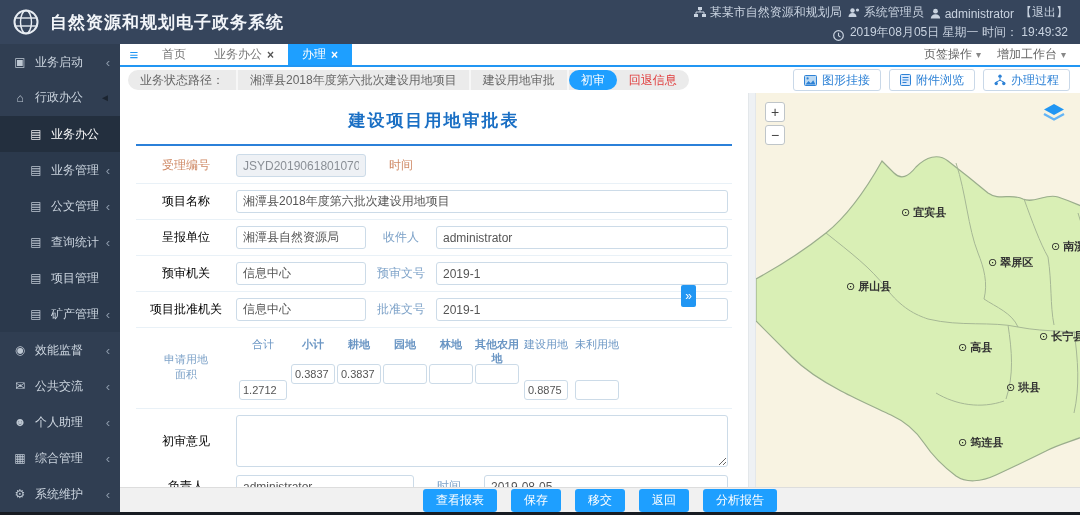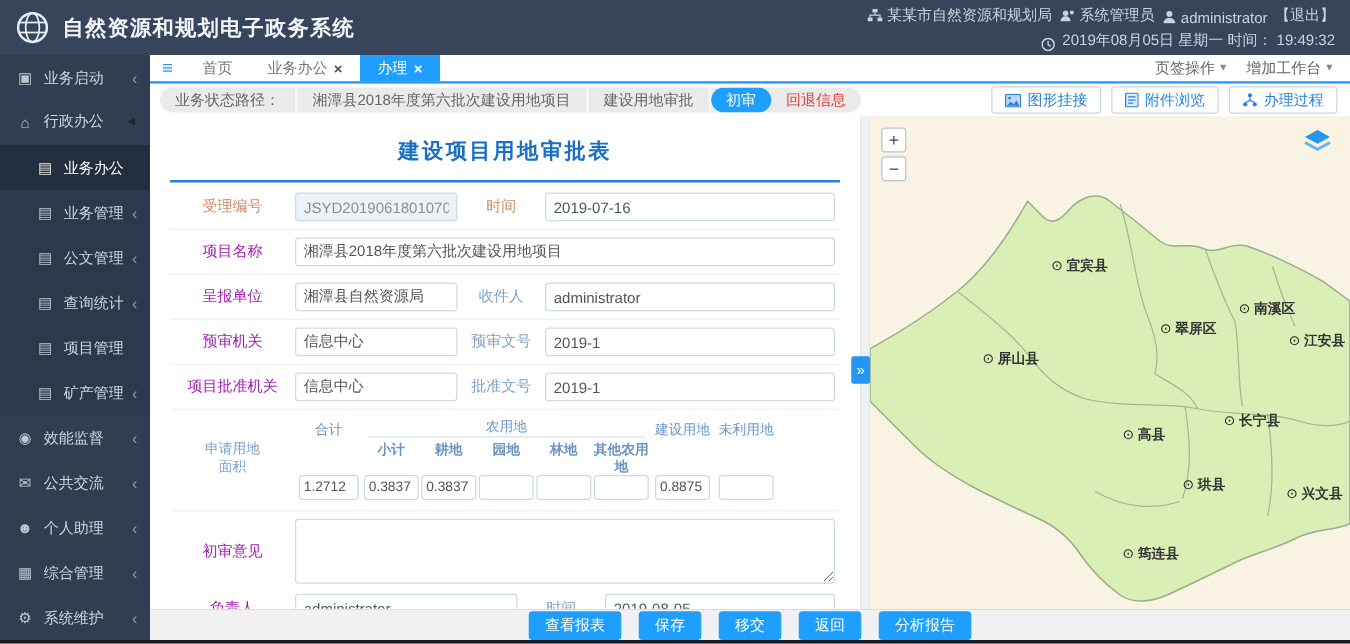--- a/index.html
+++ b/index.html
@@ -47,29 +47,29 @@
   .crumbs{display:flex;align-items:center;background:#ebebeb;border-radius:12px;height:20px;overflow:hidden;font-size:12px;color:#666;}
   .crumb{padding:0 12px;display:flex;align-items:center;height:100%;border-right:2px solid #f7f7f7;white-space:nowrap;}
   .crumb:last-child{border-right:none;}
   .crumb.pill-active{background:#1E9FFF;color:#fff;border-radius:10px;border-right:none;}
   .crumb.red{color:#e03c3c;}
   .tool-btns{margin-left:auto;display:flex;gap:8px;}
   .tool-btn{display:flex;align-items:center;gap:5px;border:1px solid #c9d8e8;border-radius:3px;background:#fff;color:#2e82d6;font-size:12px;padding:2px 10px;height:22px;cursor:pointer;text-align:right;}
 
   
   .content{flex:1;display:flex;min-height:0;position:relative;}
-  .form-panel{width:568px;background:#fff;overflow:hidden;flex:none;}
+  .form-panel{width:628px;background:#fff;overflow:hidden;flex:none;}
   .divider{width:8px;background:#eef1f4;border-left:1px solid #e3e7ea;border-right:1px solid #e3e7ea;flex:none;cursor:col-resize;}
   .split-handle{position:absolute;left:561px;top:192px;width:15px;height:22px;background:#2196f3;color:#fff;border-radius:2px;display:flex;align-items:center;justify-content:center;font-size:12px;cursor:pointer;z-index:6;}
 
   
   .form-title{text-align:center;color:#1a6fc4;font-size:17px;font-weight:bold;letter-spacing:2px;margin:16px 0 12px;}
   .form-sep{height:2px;background:#2b80d9;margin:0 16px 2px;}
   .form-row{display:flex;align-items:center;margin:0 16px;padding:6px 0;border-bottom:1px solid #e9f1f7;}
-  .flabel{width:100px;text-align:center;color:#a21caf;font-size:12px;flex:none;}
+  .flabel{width:100px;text-align:center;color:#000000;font-size:12px;flex:none;}
   .flabel.orange{color:#cf8a66;}
   .flabel2{width:70px;text-align:center;color:#7da2c8;font-size:12px;flex:none;}
   .flabel2.orange{color:#cf8a66;}
   .inp{height:23px;border:1px solid #ccdbe8;border-radius:3px;font-size:12px;color:#555;padding:0 6px;background:#fff;outline:none;}
   .w130{width:130px;}
   .wide{flex:1;margin-right:4px;}
   .dis{background:#eef1f5;color:#8a8f96;}
 
   
   .lt{display:flex;margin:0 16px;padding:6px 0 8px;border-bottom:1px solid #e9f1f7;font-size:11px;}
@@ -296,21 +296,20 @@
       <div class="content">
 
         <div class="form-panel">
           <div class="form-title">建设项目用地审批表</div>
           <div class="form-sep"></div>
 
           <div class="form-row">
             <span class="flabel orange">受理编号</span>
             <input class="inp w130 dis" readonly="" value="JSYD20190618010707" style="">
             <span class="flabel2 orange">时间</span>
-            <input class="inp wide" value="2019-07-16" style="">
           </div>
 
           <div class="form-row">
             <span class="flabel">项目名称</span>
             <input class="inp wide" value="湘潭县2018年度第六批次建设用地项目" style="">
           </div>
 
           <div class="form-row">
             <span class="flabel">呈报单位</span>
             <input class="inp w130" value="湘潭县自然资源局" style="">
@@ -334,21 +333,20 @@
 
           <div class="lt">
             <div class="lt-rowlabel">
                 <span>申请用地面积</span>
               </div>
             <div class="lt-col c54">
               <div class="lt-h tall">合计</div>
               <input class="lt-inp" value="1.2712" style="">
             </div>
             <div class="lt-agri">
-              <div class="lt-agri-h">农用地</div>
               <div class="lt-agri-cols">
                 <div class="lt-col c46">
                   <div class="lt-h">小计</div>
                   <input class="lt-inp" value="0.3837" style="">
                 </div>
                 <div class="lt-col c46">
                   <div class="lt-h">耕地</div>
                   <input class="lt-inp" value="0.3837" style="">
                 </div>
                 <div class="lt-col c46">

